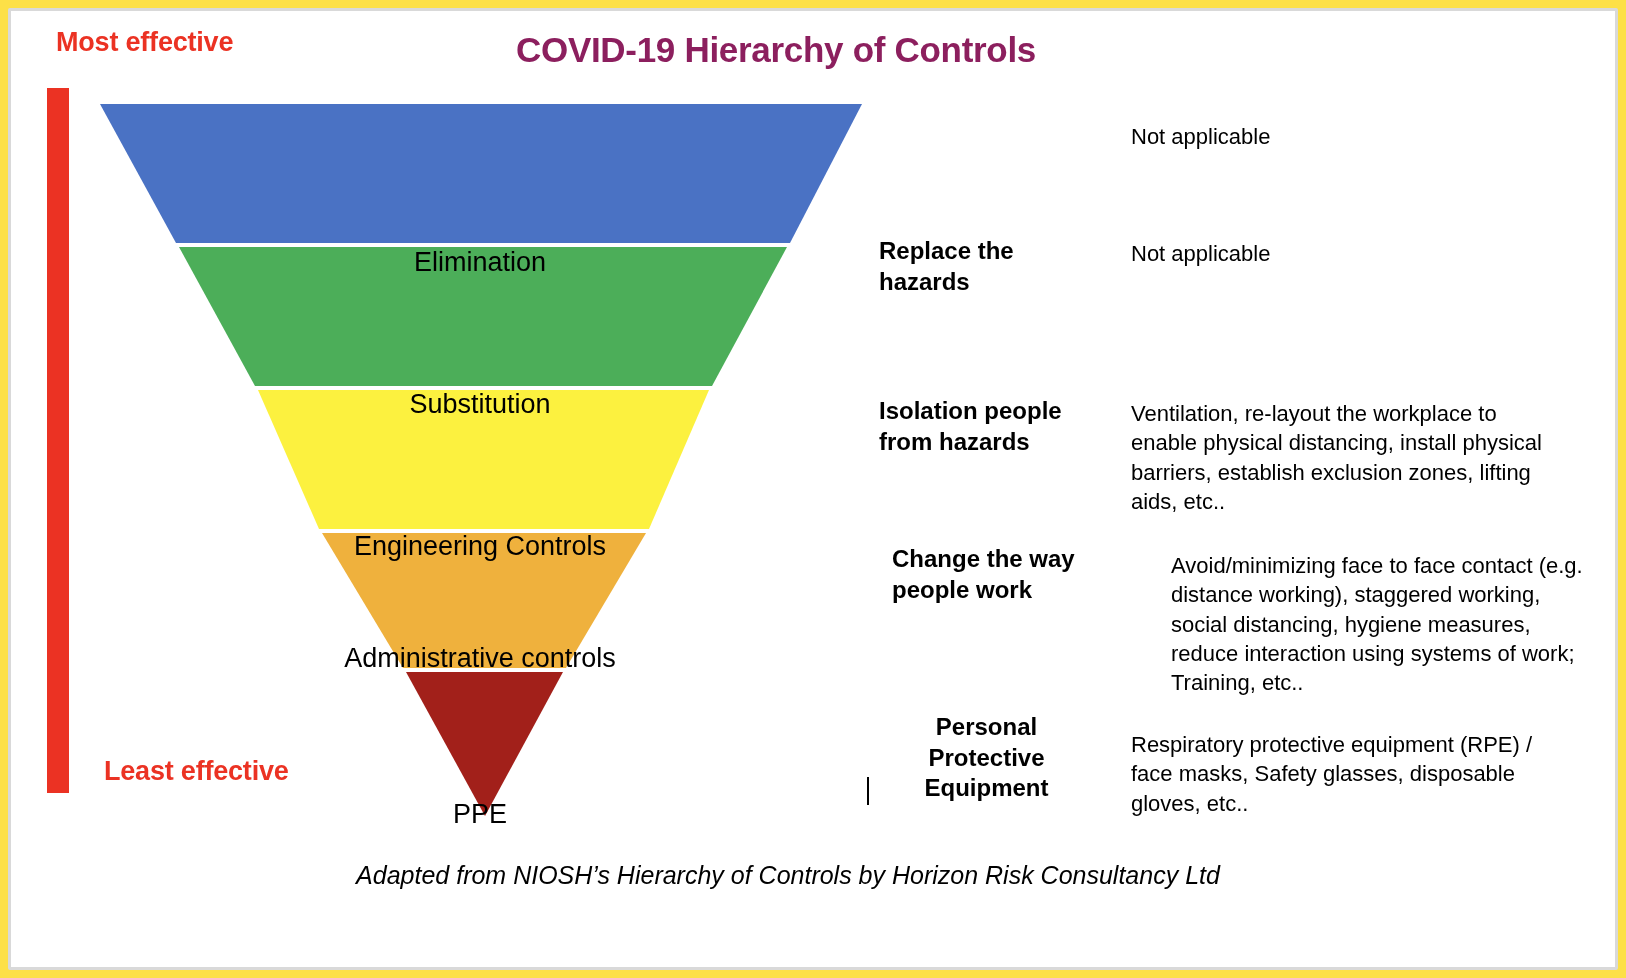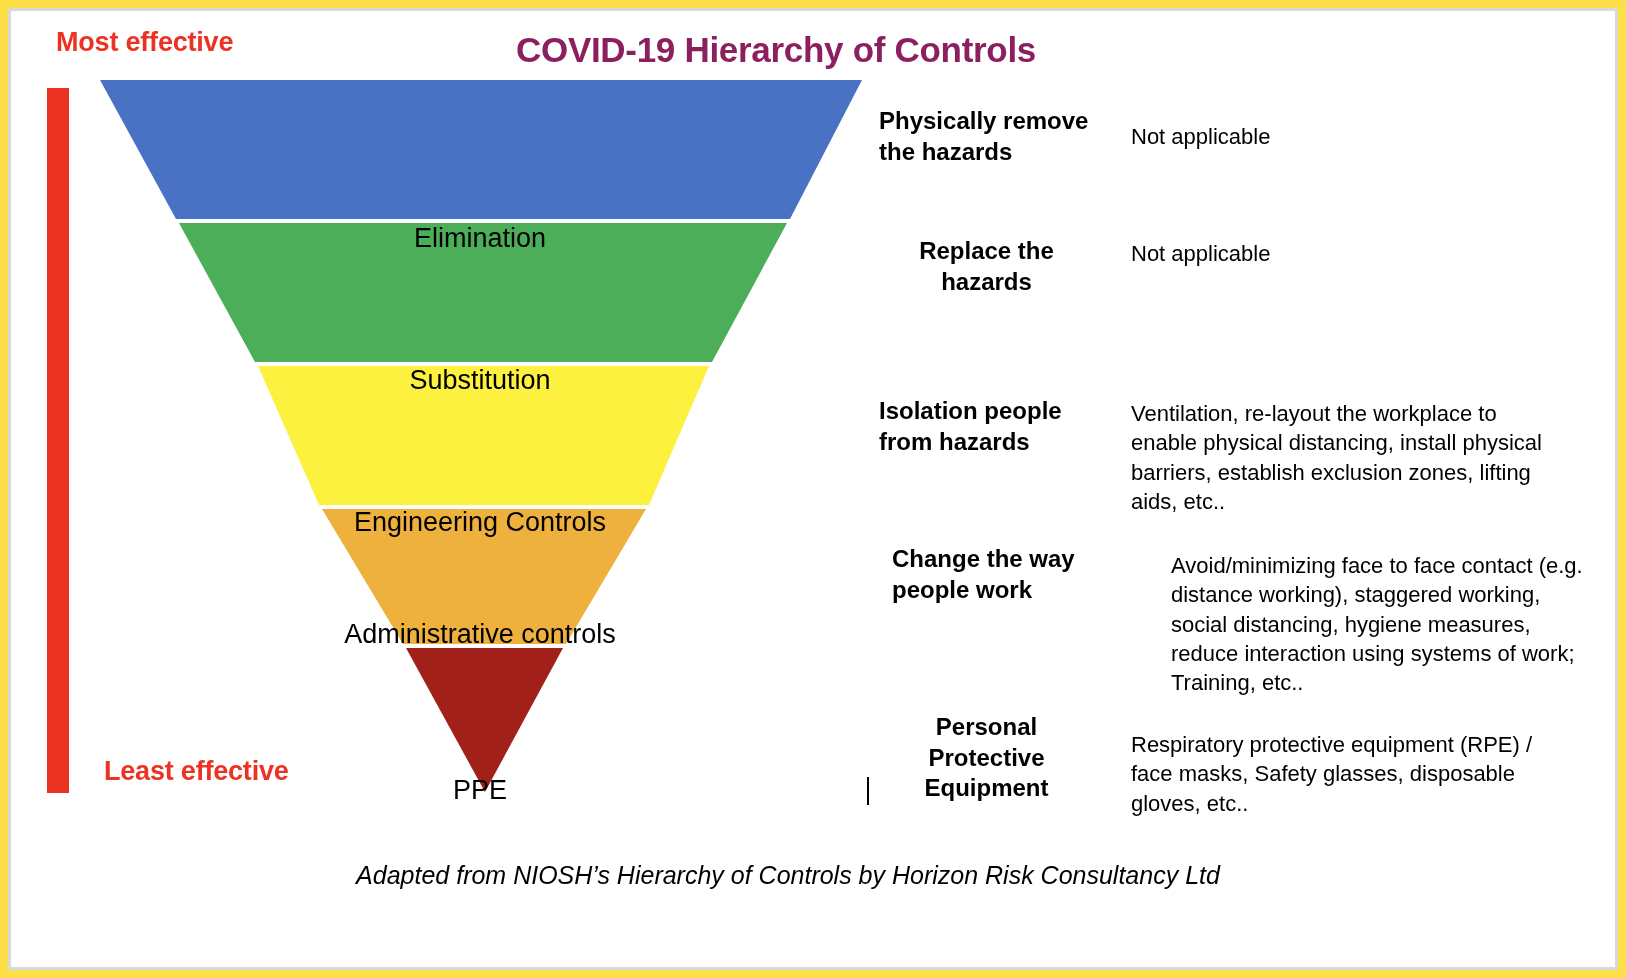--- a/index.html
+++ b/index.html
@@ -62,21 +62,21 @@
     font-weight: bold;
     color: #8c1f5e;
     letter-spacing: -0.3px;
   }
   #title-inner { display: inline-block; transform: translateX(-20px); }
 
   
   #funnel {
     position: absolute;
     left: 100px;
-    top: 80px;
+    top: 104px;
     width: 762px;
     height: 712px;
   }
   #funnel svg { display: block; }
   .funnel-label {
     position: absolute;
     text-align: center;
     font-size: 27px;
     color: #000000;
     line-height: 1.15;
@@ -92,21 +92,21 @@
   .act {
     position: absolute;
     left: 879px;
     width: 215px;
     font-weight: bold;
     font-size: 24px;
     line-height: 1.28;
     color: #000000;
   }
   #act-0 { top: 106px; }
-  #act-1 { top: 236px; text-align: center; }
+  #act-1 { top: 236px; }
   #act-2 { top: 396px; }
   #act-3 { top: 544px; margin-left: 13px; }
   #act-4 { top: 712px; text-align: center; }
 
   
   #caret {
     position: absolute;
     left: 867px;
     top: 777px;
     width: 2px;
@@ -165,21 +165,20 @@
       <polygon points="222,429 546,429 466,564 303,564" fill="#EFB13D"></polygon>
       <polygon points="306,568 463,568 385,712" fill="#A2201A"></polygon>
     </svg>
     <div class="funnel-label" id="flab-0">Elimination</div>
     <div class="funnel-label" id="flab-1">Substitution</div>
     <div class="funnel-label" id="flab-2">Engineering Controls</div>
     <div class="funnel-label" id="flab-3">Administrative controls</div>
     <div class="funnel-label" id="flab-4">PPE</div>
   </div>
 
-  <div class="act" id="act-0">Physically remove the hazards</div>
   <div class="act" id="act-1">Replace the hazards</div>
   <div class="act" id="act-2">Isolation people from hazards</div>
   <div class="act" id="act-3">Change the way people work</div>
   <div class="act" id="act-4">Personal Protective Equipment</div>
   <div id="caret"></div>
 
   <div class="ex" id="ex-0">Not applicable</div>
   <div class="ex" id="ex-1">Not applicable</div>
   <div class="ex" id="ex-2">Ventilation, re-layout the workplace to enable physical distancing, install physical barriers, establish exclusion zones, lifting aids, etc..</div>
   <div class="ex" id="ex-3">Avoid/minimizing face to face contact (e.g. distance working), staggered working, social distancing, hygiene measures, reduce interaction using systems of work; Training, etc..</div>

